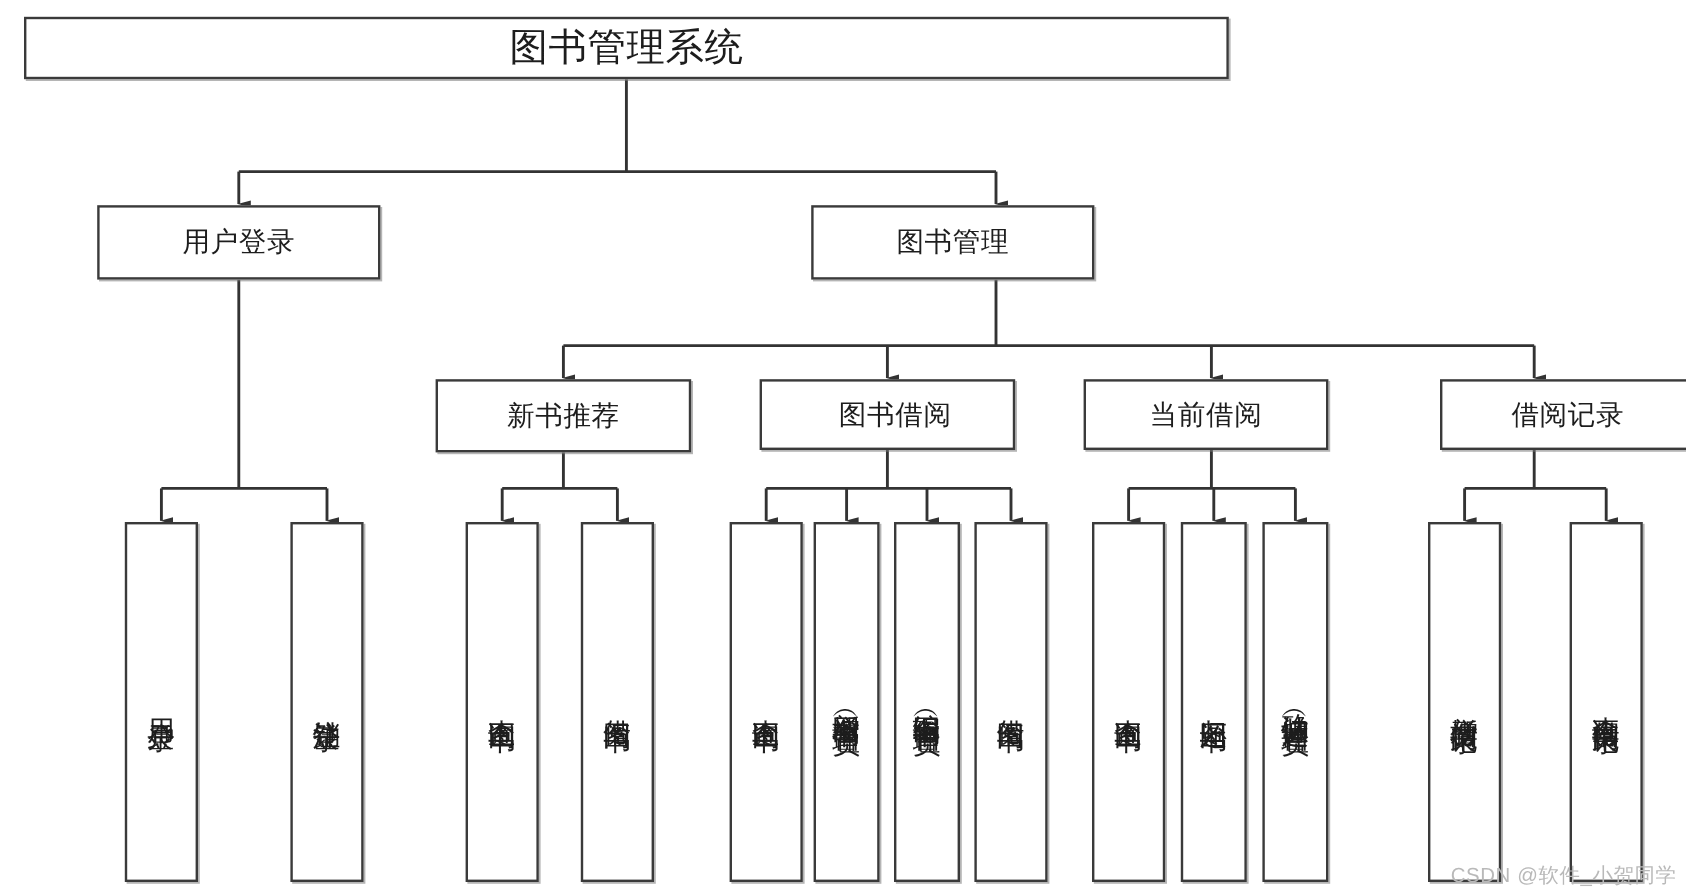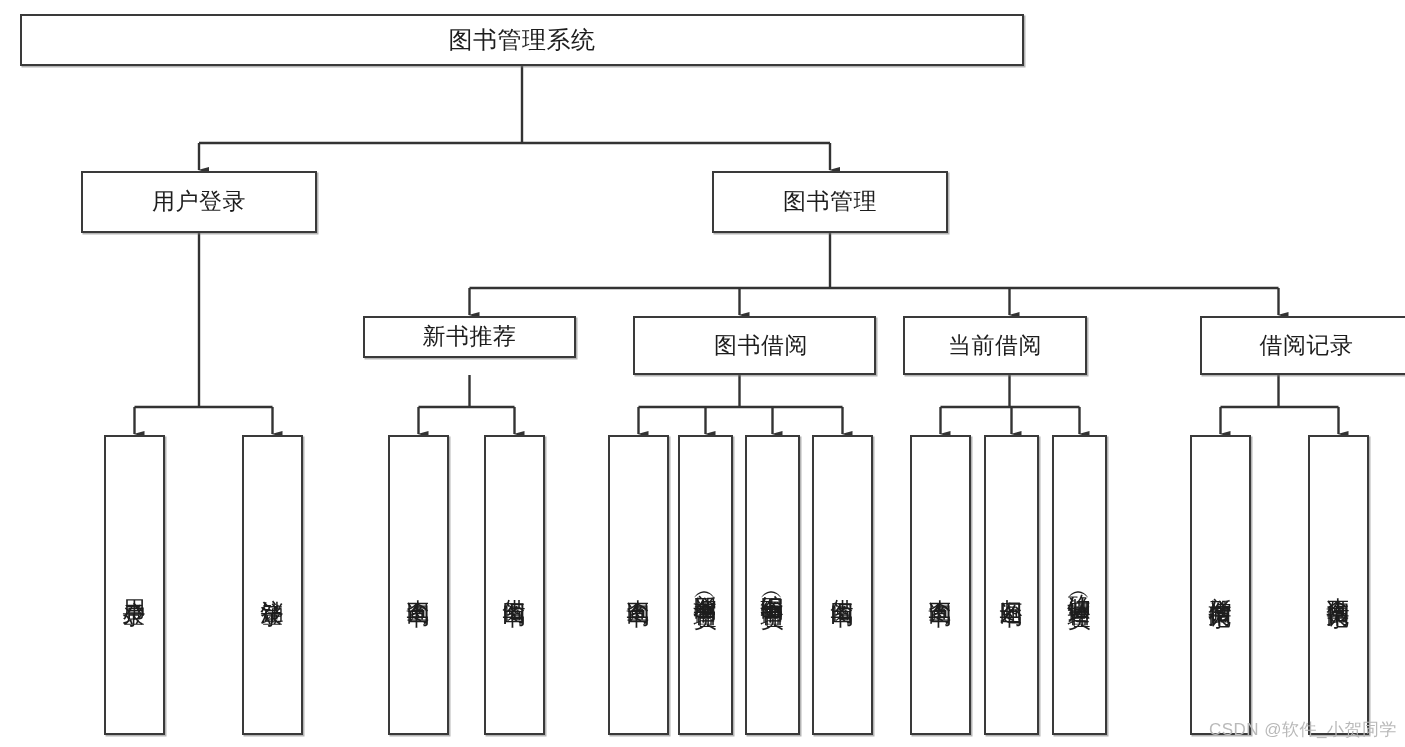--- a/index.html
+++ b/index.html
@@ -40,21 +40,21 @@
     display: block;
     text-align: center;
     line-height: 1.18;
     letter-spacing: 0.5px;
   }
   .node.horiz .label {
     writing-mode: horizontal-tb;
     font-size: 23px;
   }
   .node.root .label {
-    font-size: 24px;
+    font-size: 32px;
   }
   .node.vert {
     align-items: center;
     justify-content: center;
     padding: 8px 0;
   }
   .node.vert .label {
     writing-mode: vertical-rl;
     text-orientation: upright;
     font-size: 23px;
@@ -122,31 +122,31 @@
       </g>
   </svg>
 
   <div class="node root horiz" style="left: 20px; top: 14px; width: 1004px; height: 52px;">
     <span class="label">图书管理系统</span>
   </div>
 
   <div class="node horiz" style="left: 81px; top: 171px; width: 236px; height: 62px;">
     <span class="label">用户登录</span>
   </div>
-  <div class="node horiz" style="left: 712px; top: 171px; width: 236px; height: 62px;">
+  <div class="node horiz" style="left: 676px; top: 171px; width: 236px; height: 62px;">
     <span class="label">图书管理</span>
   </div>
 
-  <div class="node horiz" style="left: 363px; top: 316px; width: 213px; height: 42px;">
+  <div class="node horiz" style="left: 363px; top: 316px; width: 213px; height: 61px;">
     <span class="label">新书推荐</span>
   </div>
-  <div class="node horiz" style="left: 633px; top: 316px; width: 243px; height: 59px; padding-left: 13px;">
+  <div class="node horiz" style="left: 633px; top: 316px; width: 213px; height: 59px; padding-left: 13px;">
     <span class="label">图书借阅</span>
   </div>
-  <div class="node horiz" style="left: 903px; top: 316px; width: 184px; height: 59px;">
+  <div class="node horiz" style="left: 903px; top: 316px; width: 204px; height: 59px;">
     <span class="label">当前借阅</span>
   </div>
   <div class="node horiz" style="left: 1172px; top: 316px; width: 213px; height: 59px; margin-left: 28px;">
     <span class="label">借阅记录</span>
   </div>
 
   <div class="node vert" style="left: 104px; top: 435px; width: 61px; height: 300px;">
     <span class="label">用户登录</span>
   </div>
   <div class="node vert" style="left: 242px; top: 435px; width: 61px; height: 300px;">

